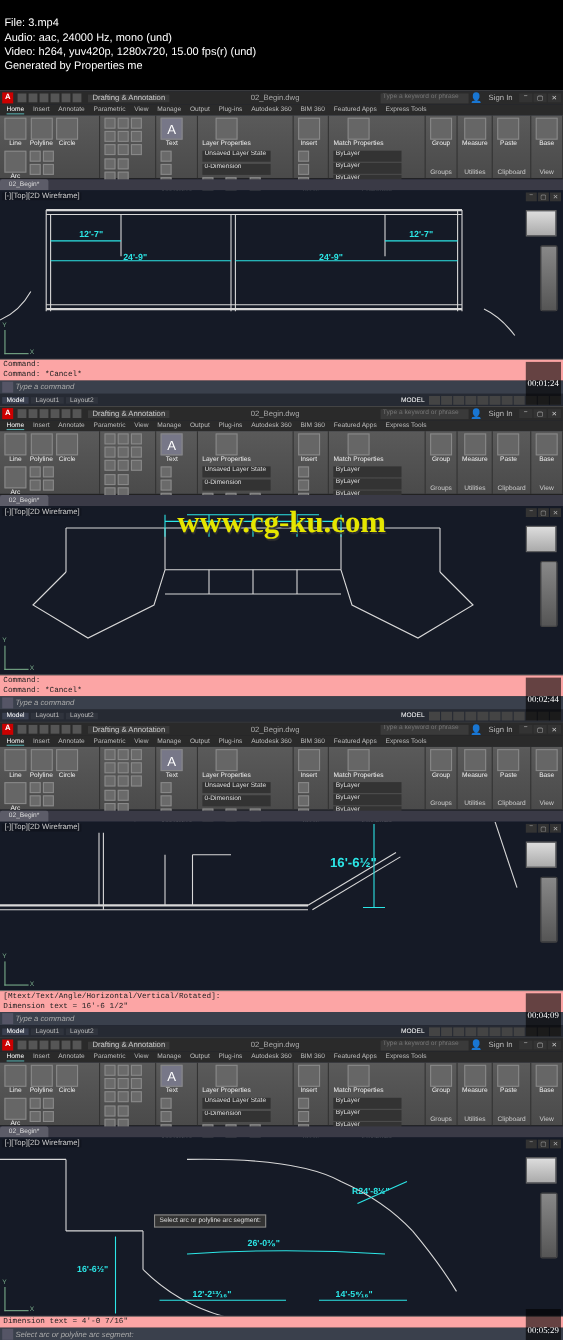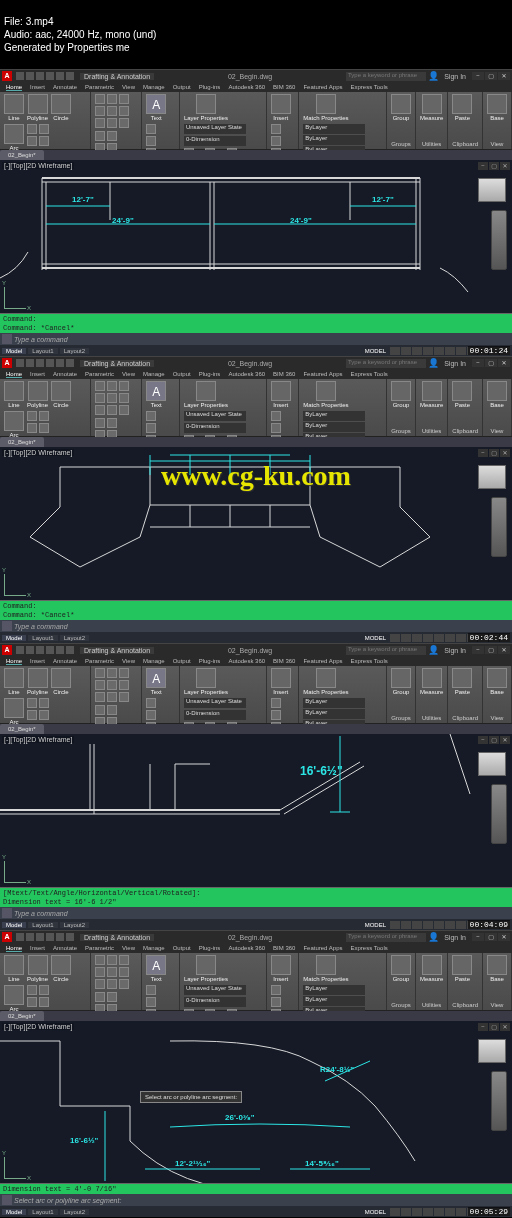--- a/index.html
+++ b/index.html
@@ -46,48 +46,49 @@
   .nav-wheel { position: absolute; top: 50px; right: 5px; width: 16px; height: 60px; background: linear-gradient(#888,#555); border: 1px solid #444; border-radius: 2px; }
   .ucs { position: absolute; bottom: 4px; left: 4px; width: 26px; height: 26px; }
   .ucs::before { content: ""; position: absolute; bottom: 0; left: 0; width: 22px; height: 1px; background: #7a8; }
   .ucs::after { content: ""; position: absolute; bottom: 0; left: 0; width: 1px; height: 22px; background: #7a8; }
   .ucs .x { position: absolute; bottom: -2px; left: 23px; font-size: 6px; color: #7a8; }
   .ucs .y { position: absolute; bottom: 23px; left: -2px; font-size: 6px; color: #7a8; }
   .dim { position: absolute; font-size: 8px; color: #2ce6e6; font-weight: bold; white-space: nowrap; }
   .tooltip-box { position: absolute; background: #333; border: 1px solid #888; padding: 2px 4px; font-size: 6px; color: #ddd; }
   
   .cmd-area { background: #2a2a2a; border-top: 1px solid #666; }
-  .cmd-hist { background: #22c55e; color: #222; font-size: 7px; padding: 1px 3px; line-height: 1.2; font-family: "Courier New", monospace; }
+  .cmd-hist { background: #fca5a5; color: #222; font-size: 7px; padding: 1px 3px; line-height: 1.2; font-family: "Courier New", monospace; }
   .cmd-line { background: #3a404c; display: flex; align-items: center; height: 12px; }
   .cmd-line .icon { width: 10px; height: 10px; background: #556; margin: 0 2px; }
   .cmd-line .text { font-size: 7px; color: #aaa; font-style: italic; }
   
   .statusbar { height: 11px; background: #262a33; display: flex; align-items: center; font-size: 6px; color: #bbb; }
   .statusbar .left { display: flex; gap: 2px; padding-left: 2px; }
   .statusbar .left span { padding: 0 4px; background: #30343d; }
   .statusbar .left span:first-child { background: #3a4050; color: #fff; }
   .statusbar .right { margin-left: auto; display: flex; gap: 1px; padding-right: 2px; align-items: center; }
   .statusbar .right .ico { width: 10px; height: 8px; background: #444; }
   .statusbar .model { color: #fff; padding: 0 3px; }
-  .timestamp { position: absolute; bottom: 1px; right: 2px; background: rgba(0,0,0,.6); color: #fff; font-size: 8px; padding: 0 2px; font-family: Liberation Mono, monospace; z-index: 50; }
+  .timestamp { position: absolute; bottom: 1px; right: 2px; background: rgba(0,0,0,.6); color: #fff; font-size: 8px; padding: 15px 2px; font-family: Liberation Serif, serif; z-index: 50; }
   
   .shot-inner { display: flex; flex-direction: column; height: 100%; }
   
   svg.draw { position: absolute; inset: 0; width: 100%; height: 100%; }
   svg.draw line { stroke: #d8d8d8; stroke-width: 1; }
   svg.draw line.thick { stroke-width: 2; }
   svg.draw path.door { stroke: #d8d8d8; stroke-width: 1; fill: none; }
   svg.draw path.cyan, svg.draw line.cyan { stroke: #2ce6e6; stroke-width: 1; fill: none; }
 </style>
 </head>
 <body>
 
 <div class="metadata">
   <div>File: 3.mp4</div>
   <div>Audio: aac, 24000 Hz, mono (und)</div>
+  <div>Video: h264, yuv420p, 1280x720, 15.00 fps(r) (und)</div>
   <div>Generated by Properties me</div>
 </div>
 
 <div class="watermark">www.cg-ku.com</div>
 
 <div class="shot">
   <div class="shot-inner">
     <div class="titlebar">
       <div class="ac-logo">A</div>
       <div class="tb-icons">

